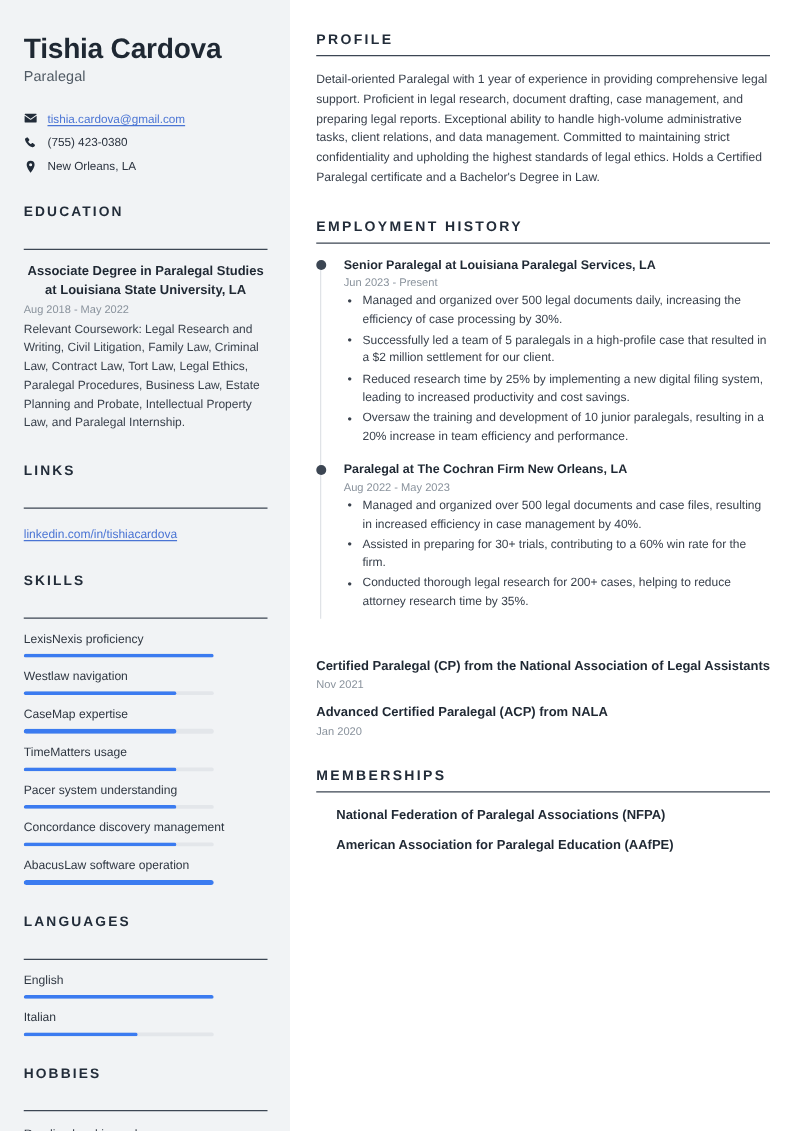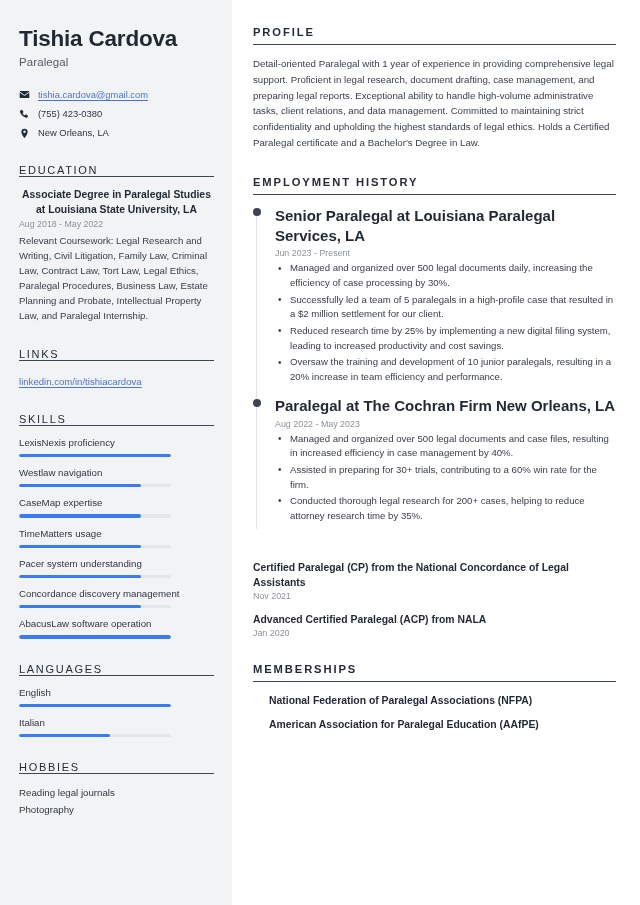--- a/index.html
+++ b/index.html
@@ -64,25 +64,25 @@
   .contact-row .ico svg { display: block; }
   .contact-link {
     color: #4a74d4;
     text-decoration: underline;
     text-underline-offset: 1.5px;
   }
 
   
   .side-head {
     font-size: 11px;
-    font-weight: normal;
+    font-weight: bold;
     letter-spacing: 1.7px;
     color: #222c39;
     text-transform: uppercase;
-    padding-bottom: 0;
+    padding-bottom: 23px;
     border-bottom: 1.4px solid #3c4653;
     margin-bottom: 10px;
     margin-top: 23px;
   }
   .side-block { margin-top: 24px; }
 
   .edu-title {
     font-size: 10.4px;
     font-weight: bold;
     color: #1f2833;
@@ -183,21 +183,21 @@
   .tl-dot {
     position: absolute;
     left: 0;
     top: 2.5px;
     width: 8px;
     height: 8px;
     border-radius: 50%;
     background: #3c4653;
   }
   .job-title-line {
-    font-size: 15px;
+    font-size: 10px;
     font-weight: bold;
     color: #1f2833;
     line-height: 1.35;
   }
   .job-date {
     font-size: 8.9px;
     color: #8a939d;
     margin-top: 2px;
     margin-bottom: 3px;
   }
@@ -401,21 +401,21 @@
               <li>Assisted in preparing for 30+ trials, contributing to a 60% win rate for the firm.</li>
               <li>Conducted thorough legal research for 200+ cases, helping to reduce attorney research time by 35%.</li>
             </ul>
           </div>
         </div>
     </section>
 
     <section class="main-block">
       <div id="certificates-list">
           <div class="cert-item">
-            <div class="cert-name">Certified Paralegal (CP) from the National Concordance of Legal Assistants</div>
+            <div class="cert-name">Certified Paralegal (CP) from the National Association of Legal Assistants</div>
             <div class="cert-date">Nov 2021</div>
           </div>
           <div class="cert-item">
             <div class="cert-name">Advanced Certified Paralegal (ACP) from NALA</div>
             <div class="cert-date">Jan 2020</div>
           </div>
         </div>
     </section>
 
     <section class="main-block">

